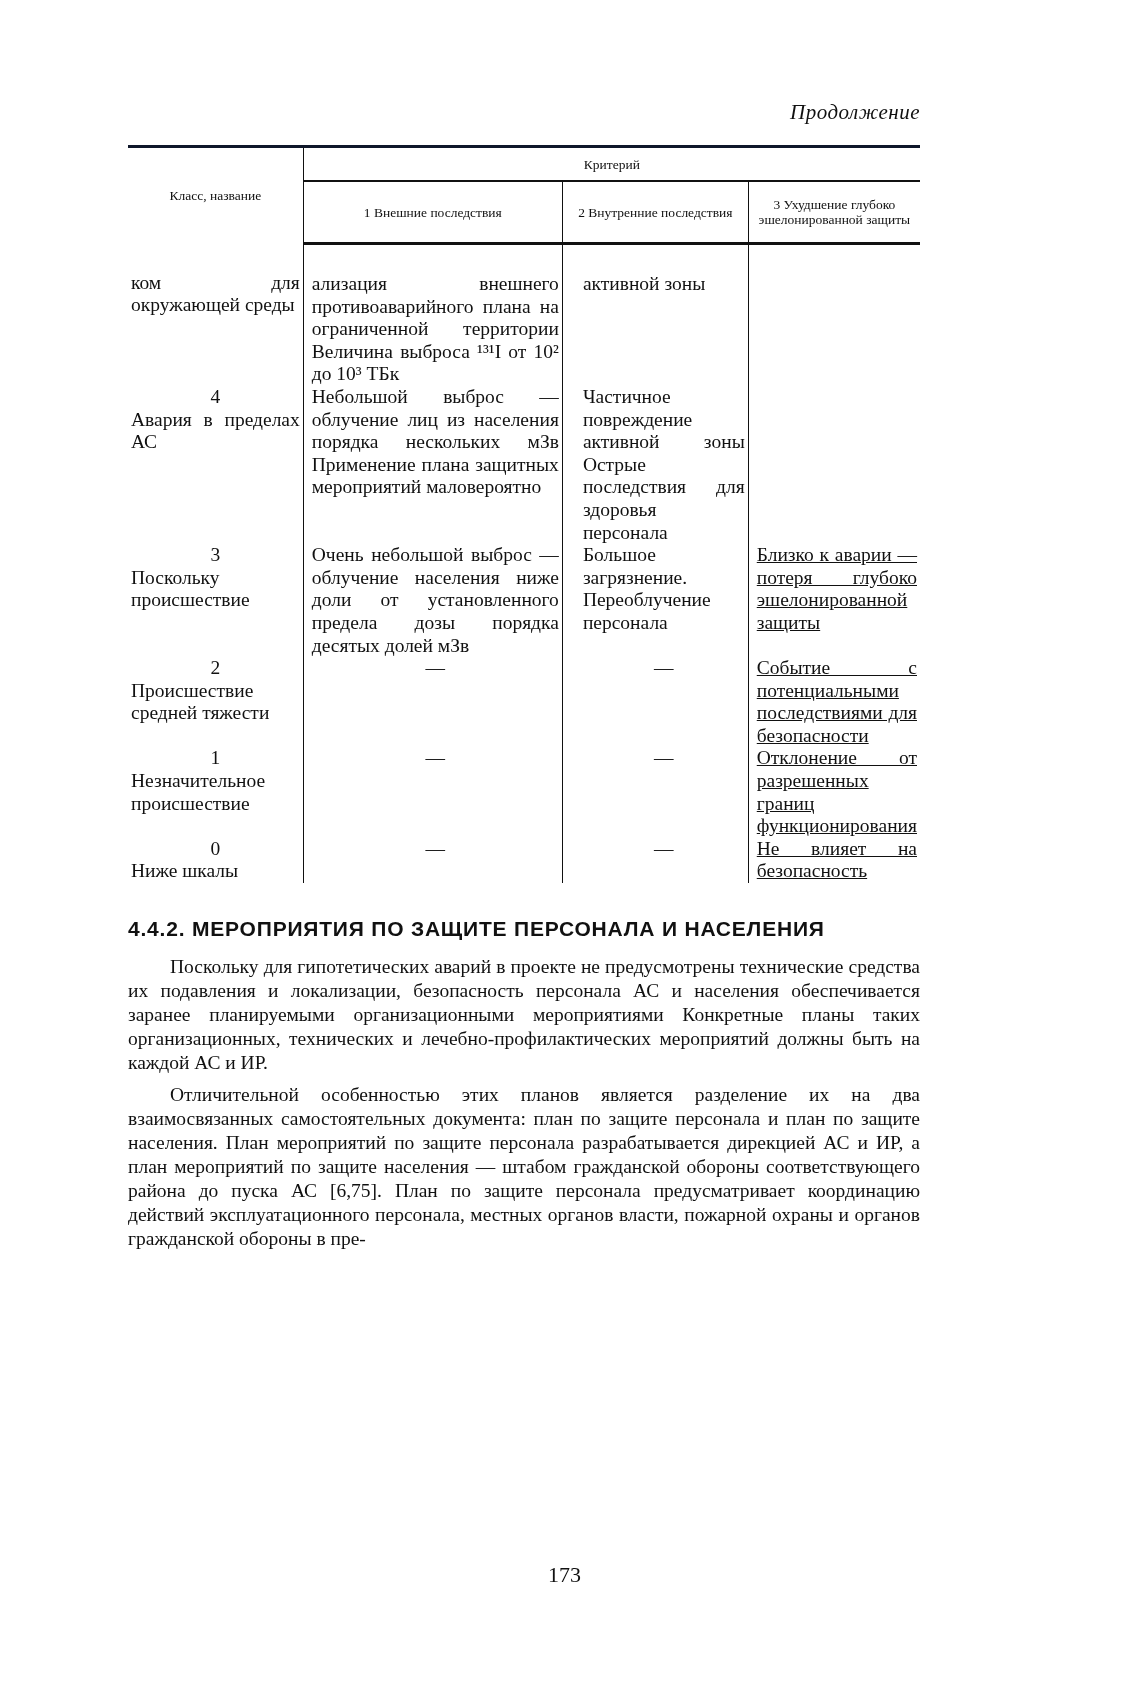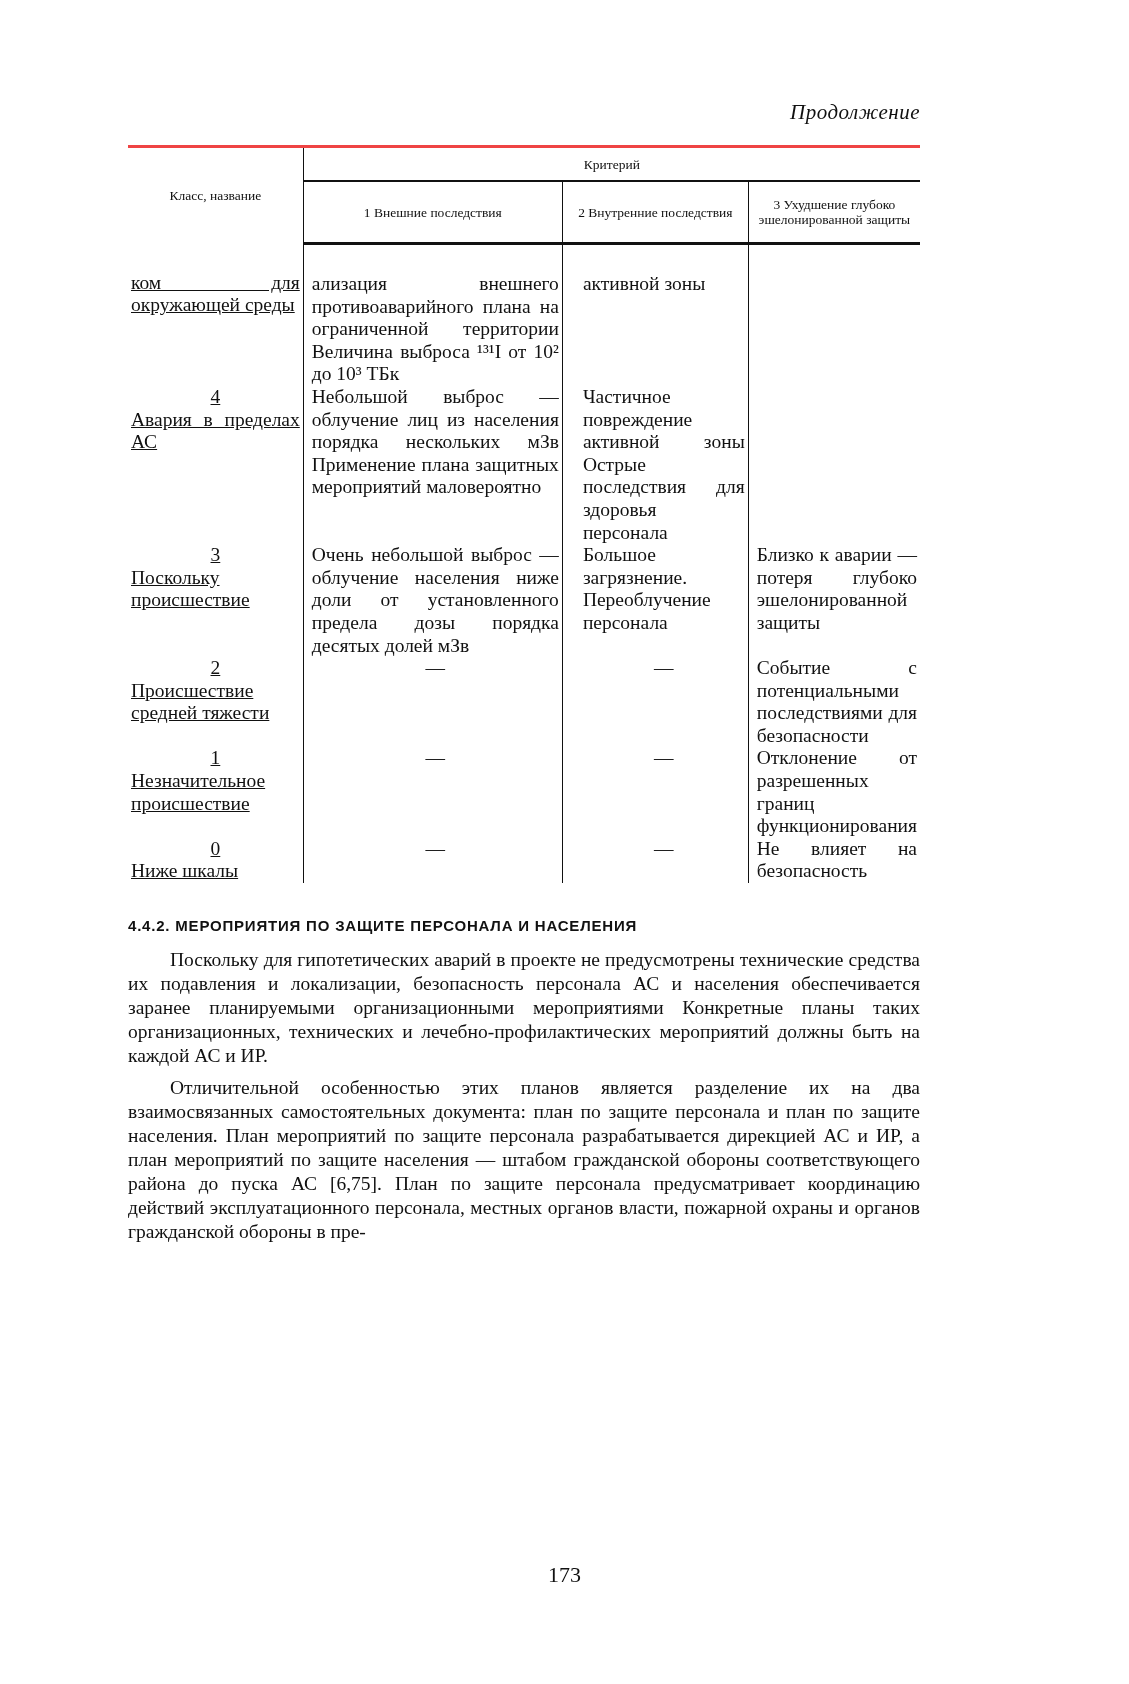--- a/index.html
+++ b/index.html
@@ -2,35 +2,35 @@
 <html><head>
 <meta charset="utf-8">
 <style>
   html, body { margin: 0; padding: 0; background: #ffffff; }
   body { width: 1129px; height: 1684px; position: relative; overflow: hidden;
          font-family: "Liberation Serif", "DejaVu Serif", serif; color: #111; }
   .page { position: absolute; left: 128px; top: 100px; width: 792px; }
   .continued { text-align: right; font-style: italic; font-size: 21px; margin: 0 0 20px 0; letter-spacing: 0.5px; }
   table.crit { width: 100%; border-collapse: collapse; font-size: 19.5px; line-height: 22.6px; }
   table.crit thead th { font-weight: normal; font-size: 13.5px; line-height: 15px; text-align: center; padding: 4px 4px; vertical-align: middle; }
-  table.crit thead tr.r1 th { border-top: 3px solid #ef4444; }
+  table.crit thead tr.r1 th { border-top: 3px solid #0f172a; }
   table.crit thead tr.r1 th.crit-head { border-bottom: 2px solid #111; height: 24px; }
   table.crit thead tr.r2 th { border-bottom: 3px solid #111; height: 52px; }
   table.crit thead th.cls { width: 170px; border-right: 1.5px solid #111; }
   table.crit th.c1 { width: 258px; border-right: 1.5px solid #111; }
   table.crit th.c2 { width: 180px; border-right: 1.5px solid #111; }
   table.crit tbody td { vertical-align: top; padding: 0 3px; text-align: justify; }
-  table.crit tbody td.cls { border-right: 1.5px solid #111; text-decoration: underline; }
+  table.crit tbody td.cls { border-right: 1.5px solid #111; }
   table.crit tbody td.c1 { border-right: 1.5px solid #111; padding-left: 8px; }
   table.crit tbody td.c2 { border-right: 1.5px solid #111; padding-left: 20px; }
-  table.crit tbody td.c3 { padding-left: 8px; }
+  table.crit tbody td.c3 { padding-left: 8px; text-decoration: underline; }
   table.crit tbody tr.first td { padding-top: 28px; }
   .cls-num { display: block; text-align: center; }
   .dash { display: block; text-align: center; }
-  h2.section { font-family: "Liberation Sans", "DejaVu Sans", sans-serif; font-weight: bold; font-size: 15px;
+  h2.section { font-family: "Liberation Sans", "DejaVu Sans", sans-serif; font-weight: bold; font-size: 21px;
                letter-spacing: 0.8px; margin: 34px 0 14px 0; }
   p.body { font-size: 19.5px; line-height: 24px; margin: 0 0 8px 0; text-indent: 42px; text-align: justify; }
   .page-num { position: absolute; left: 0; right: 0; top: 1562px; text-align: center; font-size: 22px; }
 </style>
 </head>
 <body>
 
 <div class="page">
   <div class="continued">Продолжение</div>
 

